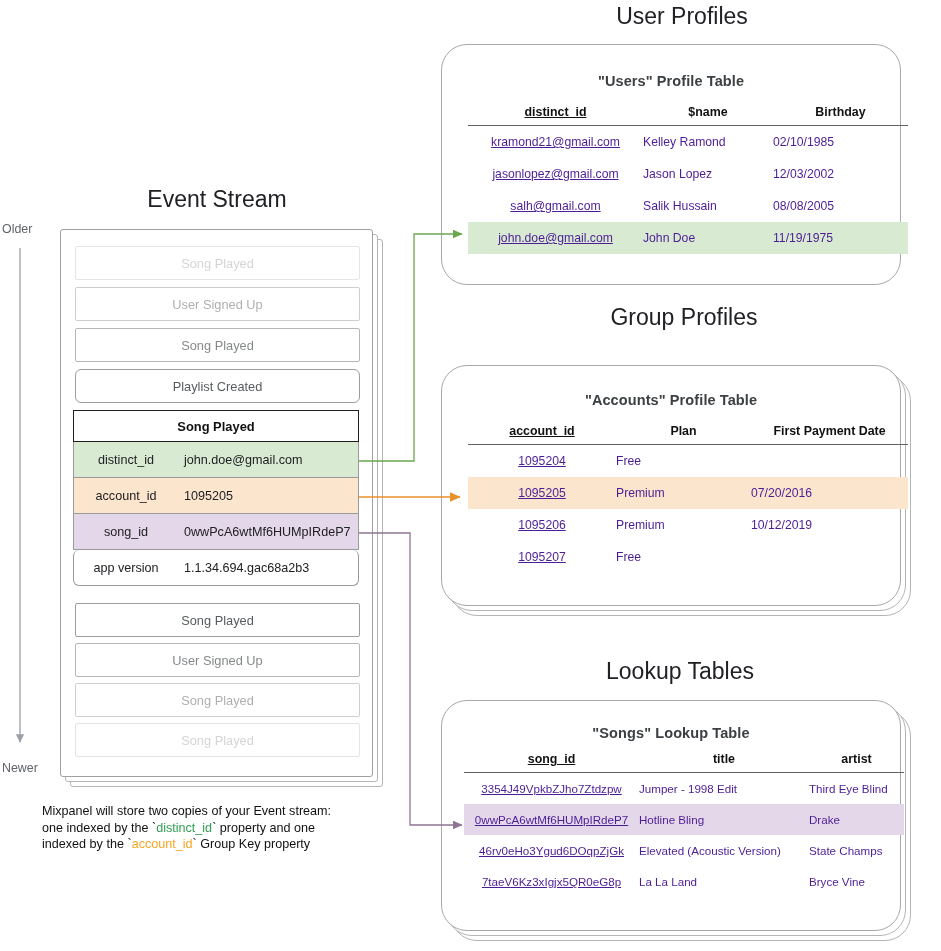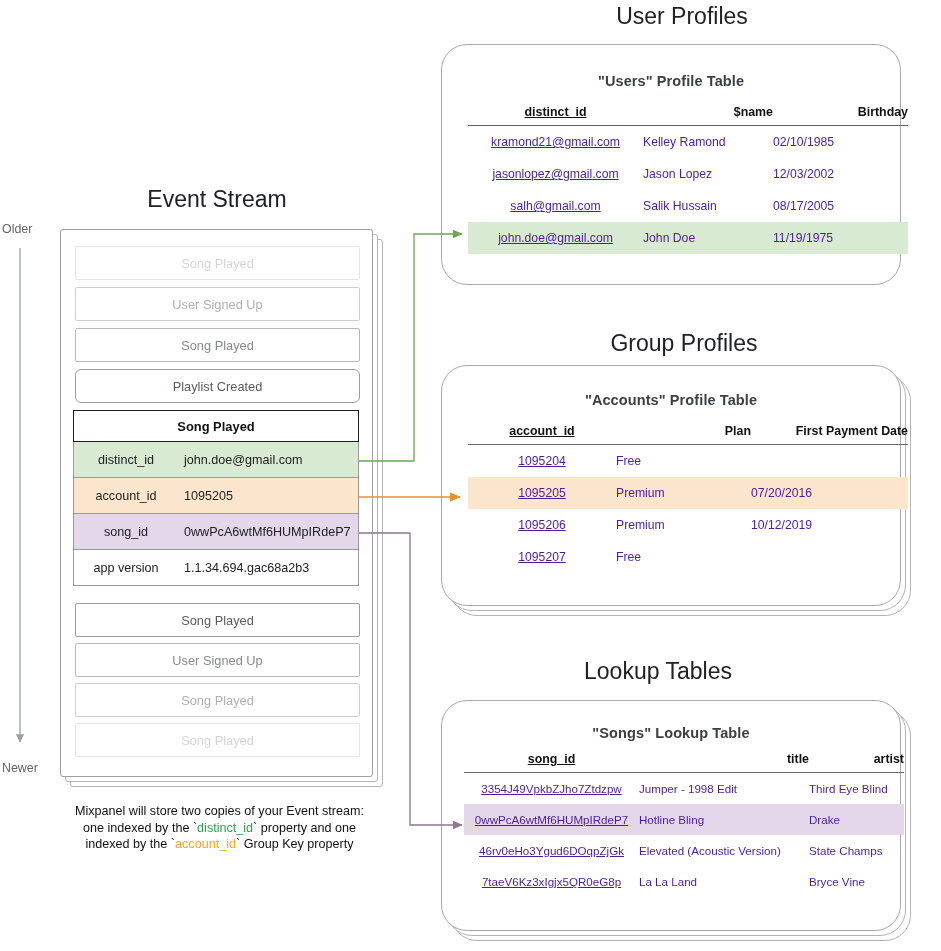--- a/index.html
+++ b/index.html
@@ -50,21 +50,21 @@
   table.ptable {
     border-collapse: collapse;
     width: 100%;
     font-size: 12.2px;
   }
   table.ptable th {
     font-weight: bold;
     font-size: 12.4px;
     color: #111;
     padding: 3px 0 6px 0;
-    text-align: right;
+    text-align: center;
     white-space: nowrap;
   }
   table.ptable th.key { text-align: center; text-decoration: underline; }
   table.ptable thead tr { border-bottom: 1.4px solid #5f6368; }
   table.ptable td {
     padding: 9px 0;
     color: #4c1d95;
     white-space: nowrap;
     vertical-align: middle;
   }
@@ -112,52 +112,51 @@
     border-top: none;
     display: flex; align-items: center;
     font-size: 12.6px;
     color: #202124;
   }
   .fe-row .k { width: 104px; text-align: center; }
   .fe-row .v { flex: 1; padding-left: 6px; }
   .fe-row.g { background: #d9ead3; }
   .fe-row.o { background: #fce5cd; }
   .fe-row.p { background: #e4d7ea; }
-  .fe-row.w { background: #ffffff; }
+  .fe-row.w { background: #ffffff; border-radius: 6px; }
 
   
   .axis-label {
     position: absolute;
     font-size: 12.4px;
     color: #5f6368;
   }
 
   
   #caption {
     position: absolute;
     left: 42px; top: 803px; width: 355px;
-    text-align: center;
     font-size: 12.6px;
     line-height: 16.6px;
     color: #111;
   }
   #caption .green { color: #2e9e52; }
   #caption .orange { color: #f5a623; }
 
   svg.conn { position: absolute; left: 0; top: 0; width: 941px; height: 951px; pointer-events: none; z-index: 6; }
 </style>
 </head>
 <body>
 
 <div class="stage">
 
   <div class="section-title" style="left:0; top:186px; width:434px;">Event Stream</div>
   <div class="section-title" style="left:432px; top:3px; width:500px;">User Profiles</div>
-  <div class="section-title" style="left:434px; top:330px; width:500px;">Group Profiles</div>
-  <div class="section-title" style="left:408px; top:658px; width:500px;">Lookup Tables</div>
+  <div class="section-title" style="left:434px; top:304px; width:500px;">Group Profiles</div>
+  <div class="section-title" style="left:430px; top:658px; width:500px;">Lookup Tables</div>
 
   <div class="axis-label" style="left:2px; top:222px;">Older</div>
   <div class="axis-label" style="left:2px; top:761px;">Newer</div>
   <svg style="position:absolute;left:0;top:0;width:100px;height:951px;">
     <defs>
       <marker id="ar-grey" markerWidth="9" markerHeight="9" refX="6" refY="3.2" orient="auto">
         <path d="M0,0 L6.5,3.2 L0,6.4 z" fill="#9aa0a6"></path>
       </marker>
     </defs>
     <line x1="20" y1="248" x2="20" y2="742" stroke="#9aa0a6" stroke-width="1.3" marker-end="url(#ar-grey)"></line>
@@ -237,21 +236,21 @@
           <td>02/10/1985</td>
         </tr>
         <tr>
           <td class="key">jasonlopez@gmail.com</td>
           <td>Jason Lopez</td>
           <td>12/03/2002</td>
         </tr>
         <tr>
           <td class="key">salh@gmail.com</td>
           <td>Salik Hussain</td>
-          <td>08/17/2005</td>
+          <td>08/08/2005</td>
         </tr>
         <tr class="hl-green">
           <td class="key">john.doe@gmail.com</td>
           <td>John Doe</td>
           <td>11/19/1975</td>
         </tr>
       </tbody>
     </table>
   </div>
 

